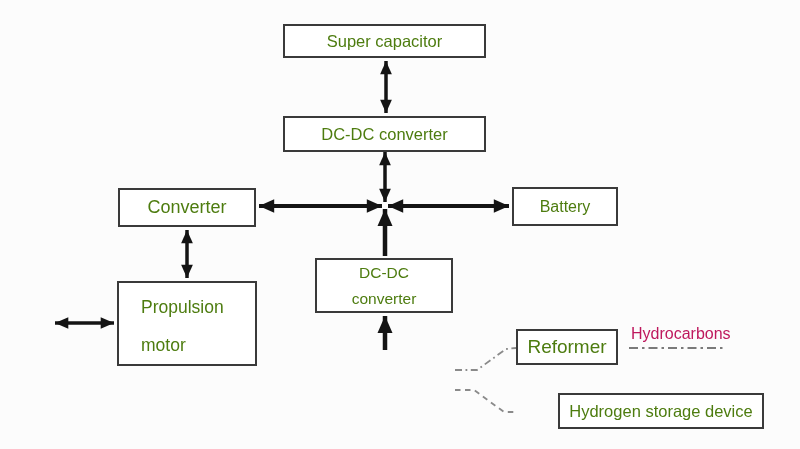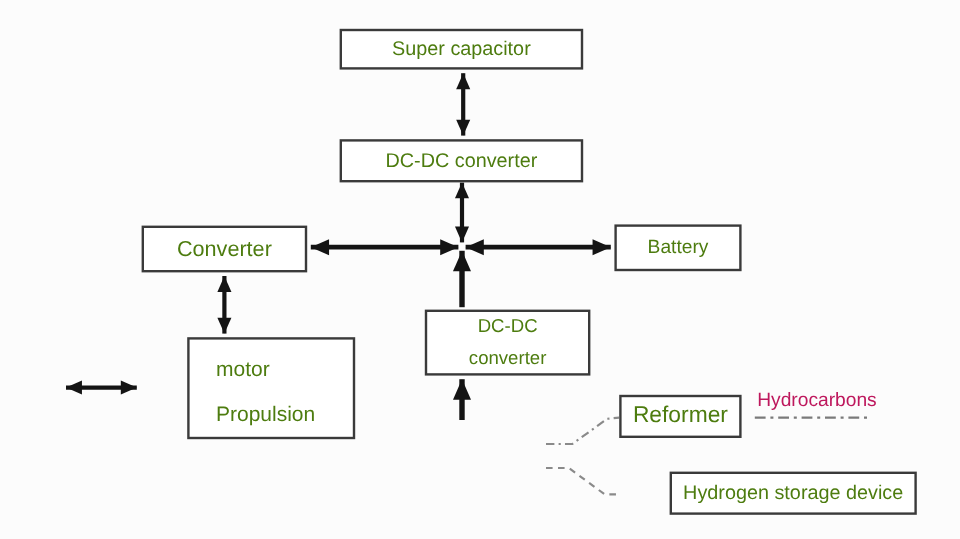--- a/index.html
+++ b/index.html
@@ -17,21 +17,21 @@
   .node{
     position:absolute;
     box-sizing:border-box;
     background:#ffffff;
     border:2px solid #3a3a3a;
     color:#4d7c0f;
     display:flex;align-items:center;justify-content:center;
     text-align:center;
     white-space:nowrap;
   }
-  .node.two-line{flex-direction:column;justify-content:center;margin-left:39px;}
+  .node.two-line{flex-direction:column;justify-content:center;}
   .free-label{
     position:absolute;
     color:#be185d;
     white-space:nowrap;
   }
 
   
   #super-capacitor   {left:283px;top:24px; width:203px;height:34px;font-size:16.5px;}
   #dcdc-top          {left:283px;top:116px;width:203px;height:36px;font-size:16.5px;}
   #converter         {left:118px;top:188px;width:138px;height:39px;font-size:18px;}
@@ -83,22 +83,22 @@
 
   <div class="node" id="converter">
     <span>Converter</span>
   </div>
 
   <div class="node" id="battery">
     <span>Battery</span>
   </div>
 
   <div class="node two-line" id="propulsion-motor">
+    <span class="ln">Propulsion</span>
     <span class="ln">motor</span>
-    <span class="ln">Propulsion</span>
   </div>
 
   <div class="node two-line" id="dcdc-mid">
     <span class="ln">DC-DC</span>
     <span class="ln">converter</span>
   </div>
 
 
   <div class="node" id="reformer">
     <span>Reformer</span>

